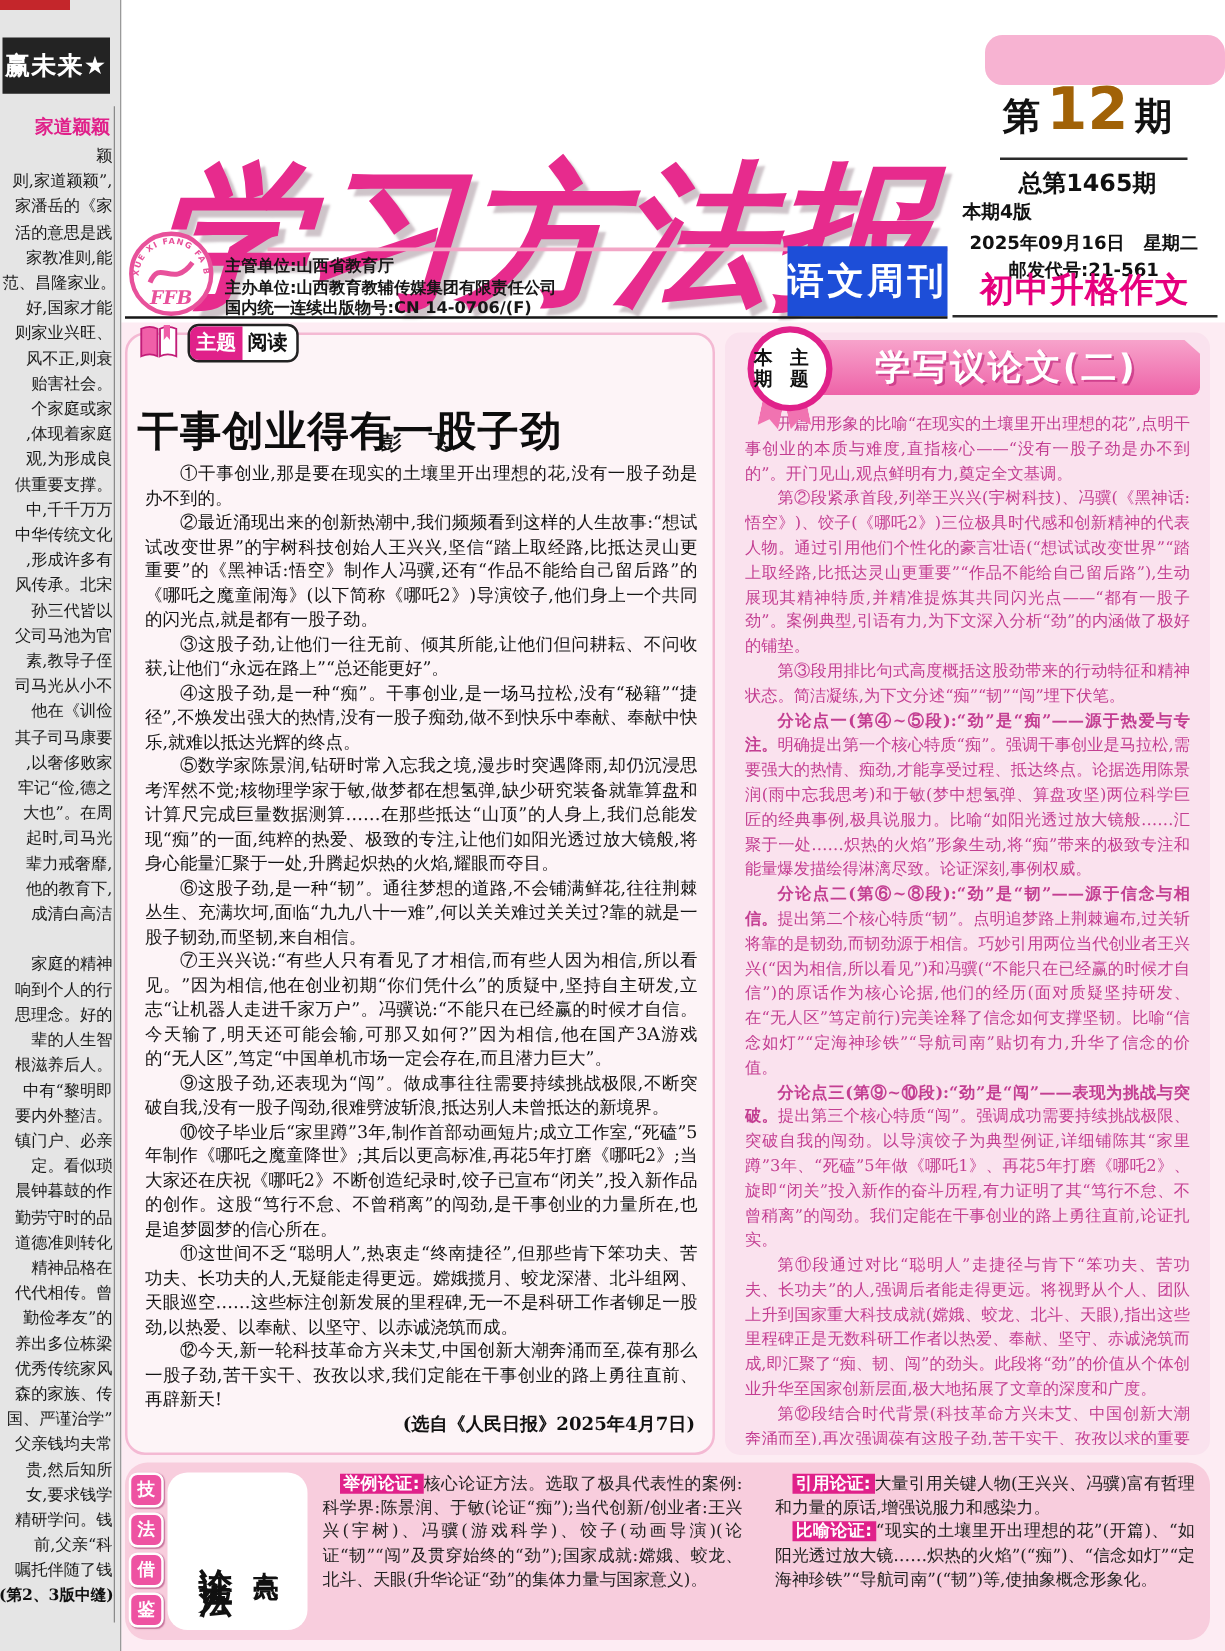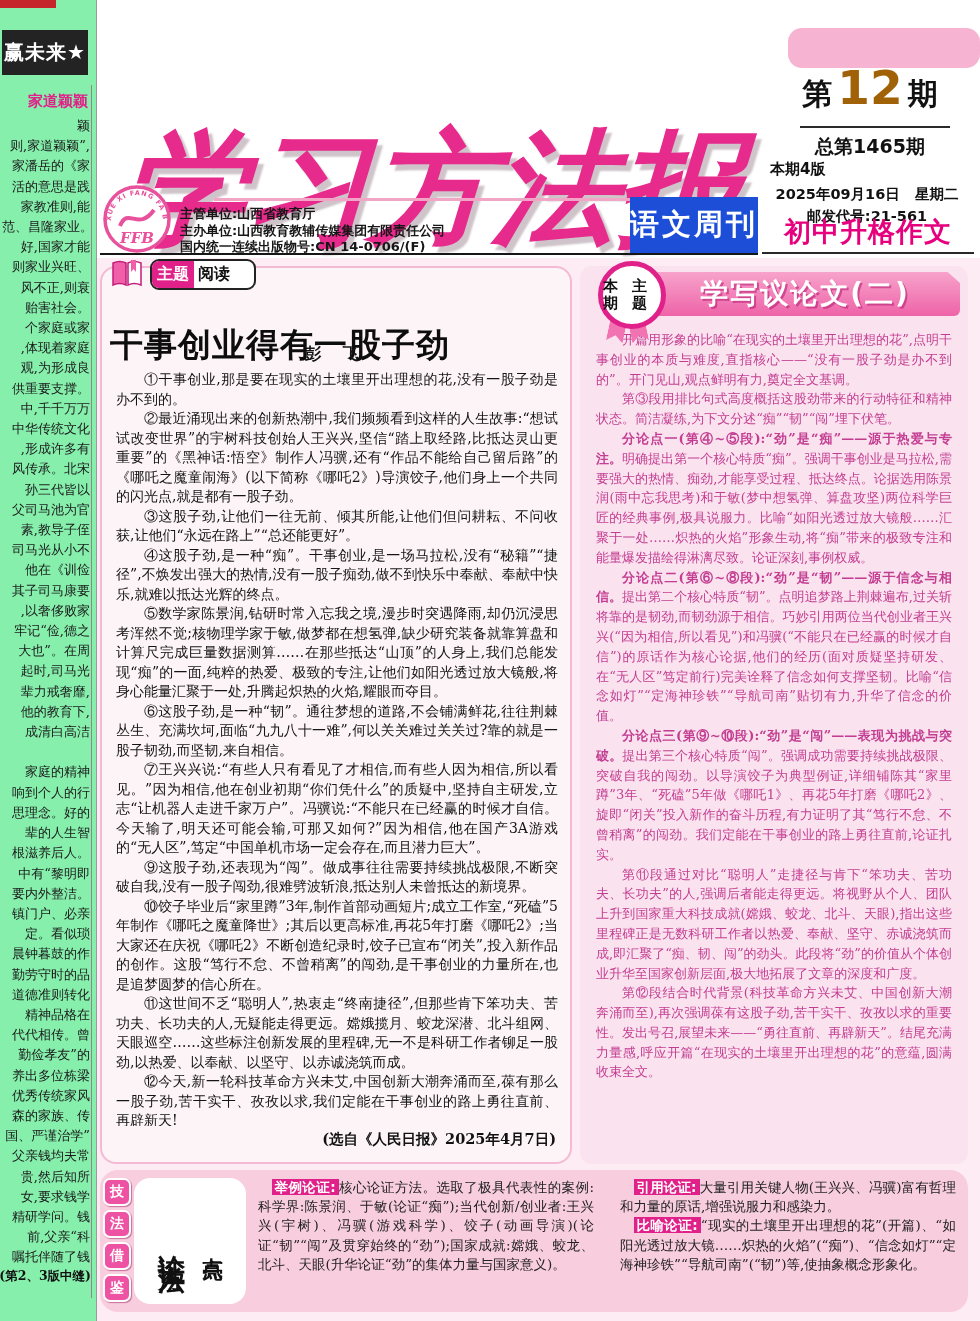--- a/index.html
+++ b/index.html
@@ -4,21 +4,21 @@
 <style>
   html,body{margin:0;padding:0;background:#fff;}
   .page{position:relative;width:980px;height:1321px;background:#ffffff;overflow:hidden;
         font-family:"DejaVu Serif","Liberation Serif",serif;color:#141414;}
   .sans{font-family:"DejaVu Sans","Liberation Sans",sans-serif;}
 
   
   .content-bg{position:absolute;left:96px;top:258px;width:884px;height:1063px;background:#fdecf3;}
 
   
-  .gutter{position:absolute;left:0;top:0;width:96px;height:1321px;background:#86efac;border-right:1px solid #9a9a9a;text-decoration:underline;}
+  .gutter{position:absolute;left:0;top:0;width:96px;height:1321px;background:#e5e5e5;border-right:1px solid #9a9a9a;text-decoration:underline;}
   .gutter-inner-line{position:absolute;left:91px;top:85px;width:1px;height:1213px;background:#8a8a8a;}
   .top-red{position:absolute;left:0;top:0;width:56px;height:8px;background:#c4262b;}
   .g-tag{position:absolute;left:2px;top:30px;width:86px;height:45px;background:#232323;color:#fff;
          font-size:20px;font-weight:bold;display:flex;align-items:center;justify-content:center;letter-spacing:1px;}
   .g-title{position:absolute;right:8px;top:92px;color:#e0218a;font-weight:bold;font-size:15px;white-space:nowrap;}
   .g-lines{position:absolute;right:6px;top:116px;width:88px;text-align:right;}
   .g-line{margin:0;font-size:13px;line-height:20.2px;min-height:20.2px;white-space:nowrap;color:#1a1a1a;}
   .g-footer{position:absolute;right:5px;top:1268px;font-size:12.5px;font-weight:bold;color:#111;white-space:nowrap;}
 
   
@@ -47,21 +47,21 @@
   .column-name{position:absolute;left:760px;top:214px;width:216px;text-align:center;font-size:27px;font-weight:bold;
                color:#e6007e;letter-spacing:1px;}
   .right-rule{position:absolute;left:762px;top:252px;width:212px;height:2px;background:#2a2a2a;}
 
   
   .article-card{position:absolute;left:100px;top:266px;width:472px;height:898px;background:#fdf4f7;
                 border:2px solid #f4b9d3;border-radius:16px;box-sizing:border-box;}
   .badge{position:absolute;left:110px;top:258px;height:32px;display:flex;align-items:center;gap:6px;z-index:3;}
   .badge-pill{display:flex;align-items:stretch;border:2px solid #222;border-radius:9px;overflow:hidden;background:#fff;}
   .badge-hi{background:#e0218a;color:#fff;font-weight:bold;padding:3px 5px;font-size:16px;}
-  .badge-rest{color:#111;font-weight:bold;padding:3px 24px 3px 4px;font-size:16px;}
+  .badge-rest{color:#111;font-weight:bold;padding:3px 7px 3px 4px;font-size:16px;}
   .art-title{position:absolute;left:110px;top:296px;width:452px;text-align:left;font-size:33px;font-weight:bold;
              color:#0d0d0d;letter-spacing:1px;}
   .art-author{position:absolute;left:110px;top:344px;width:452px;text-align:center;font-size:16px;font-weight:bold;letter-spacing:8px;}
   .art-body{position:absolute;left:116px;top:370px;width:442px;height:756px;font-size:14px;line-height:19.5px;
             text-align:justify;color:#141414;overflow:hidden;}
   .art-p{margin:0;text-indent:2em;}
   .art-attr{position:absolute;left:116px;top:1130px;width:440px;text-align:right;font-size:14.5px;font-weight:bold;color:#111;}
 
   
   .comment-panel{position:absolute;left:580px;top:266px;width:388px;height:898px;background:#fae2ee;border-radius:12px;}
@@ -242,20 +242,21 @@
   <section class="comment-panel"></section>
   <div class="rib rib1"></div>
   <div class="rib rib2"></div>
   <div class="banner sans">学写议论文(二)</div>
   <div class="medal sans">
     <span>本期</span>
     <span>主题</span>
   </div>
   <div class="comment-body">
       <p class="cm-p"><span class="cm-lead"></span><span>开篇用形象的比喻“在现实的土壤里开出理想的花”,点明干事创业的本质与难度,直指核心——“没有一股子劲是办不到的”。开门见山,观点鲜明有力,奠定全文基调。</span></p>
+      <p class="cm-p"><span class="cm-lead"></span><span>第②段紧承首段,列举王兴兴(宇树科技)、冯骥(《黑神话:悟空》)、饺子(《哪吒2》)三位极具时代感和创新精神的代表人物。通过引用他们个性化的豪言壮语(“想试试改变世界”“踏上取经路,比抵达灵山更重要”“作品不能给自己留后路”),生动展现其精神特质,并精准提炼其共同闪光点——“都有一股子劲”。案例典型,引语有力,为下文深入分析“劲”的内涵做了极好的铺垫。</span></p>
       <p class="cm-p"><span class="cm-lead"></span><span>第③段用排比句式高度概括这股劲带来的行动特征和精神状态。简洁凝练,为下文分述“痴”“韧”“闯”埋下伏笔。</span></p>
       <p class="cm-p"><span class="cm-lead">分论点一(第④~⑤段):“劲”是“痴”——源于热爱与专注。</span><span>明确提出第一个核心特质“痴”。强调干事创业是马拉松,需要强大的热情、痴劲,才能享受过程、抵达终点。论据选用陈景润(雨中忘我思考)和于敏(梦中想氢弹、算盘攻坚)两位科学巨匠的经典事例,极具说服力。比喻“如阳光透过放大镜般……汇聚于一处……炽热的火焰”形象生动,将“痴”带来的极致专注和能量爆发描绘得淋漓尽致。论证深刻,事例权威。</span></p>
       <p class="cm-p"><span class="cm-lead">分论点二(第⑥~⑧段):“劲”是“韧”——源于信念与相信。</span><span>提出第二个核心特质“韧”。点明追梦路上荆棘遍布,过关斩将靠的是韧劲,而韧劲源于相信。巧妙引用两位当代创业者王兴兴(“因为相信,所以看见”)和冯骥(“不能只在已经赢的时候才自信”)的原话作为核心论据,他们的经历(面对质疑坚持研发、在“无人区”笃定前行)完美诠释了信念如何支撑坚韧。比喻“信念如灯”“定海神珍铁”“导航司南”贴切有力,升华了信念的价值。</span></p>
       <p class="cm-p"><span class="cm-lead">分论点三(第⑨~⑩段):“劲”是“闯”——表现为挑战与突破。</span><span>提出第三个核心特质“闯”。强调成功需要持续挑战极限、突破自我的闯劲。以导演饺子为典型例证,详细铺陈其“家里蹲”3年、“死磕”5年做《哪吒1》、再花5年打磨《哪吒2》、旋即“闭关”投入新作的奋斗历程,有力证明了其“笃行不怠、不曾稍离”的闯劲。我们定能在干事创业的路上勇往直前,论证扎实。</span></p>
       <p class="cm-p"><span class="cm-lead"></span><span>第⑪段通过对比“聪明人”走捷径与肯下“笨功夫、苦功夫、长功夫”的人,强调后者能走得更远。将视野从个人、团队上升到国家重大科技成就(嫦娥、蛟龙、北斗、天眼),指出这些里程碑正是无数科研工作者以热爱、奉献、坚守、赤诚浇筑而成,即汇聚了“痴、韧、闯”的劲头。此段将“劲”的价值从个体创业升华至国家创新层面,极大地拓展了文章的深度和广度。</span></p>
       <p class="cm-p"><span class="cm-lead"></span><span>第⑫段结合时代背景(科技革命方兴未艾、中国创新大潮奔涌而至),再次强调葆有这股子劲,苦干实干、孜孜以求的重要性。发出号召,展望未来——“勇往直前、再辟新天”。结尾充满力量感,呼应开篇“在现实的土壤里开出理想的花”的意蕴,圆满收束全文。</span></p>
     </div>
 
   <section class="tech-panel"></section>
   <div class="tech-tags sans">

